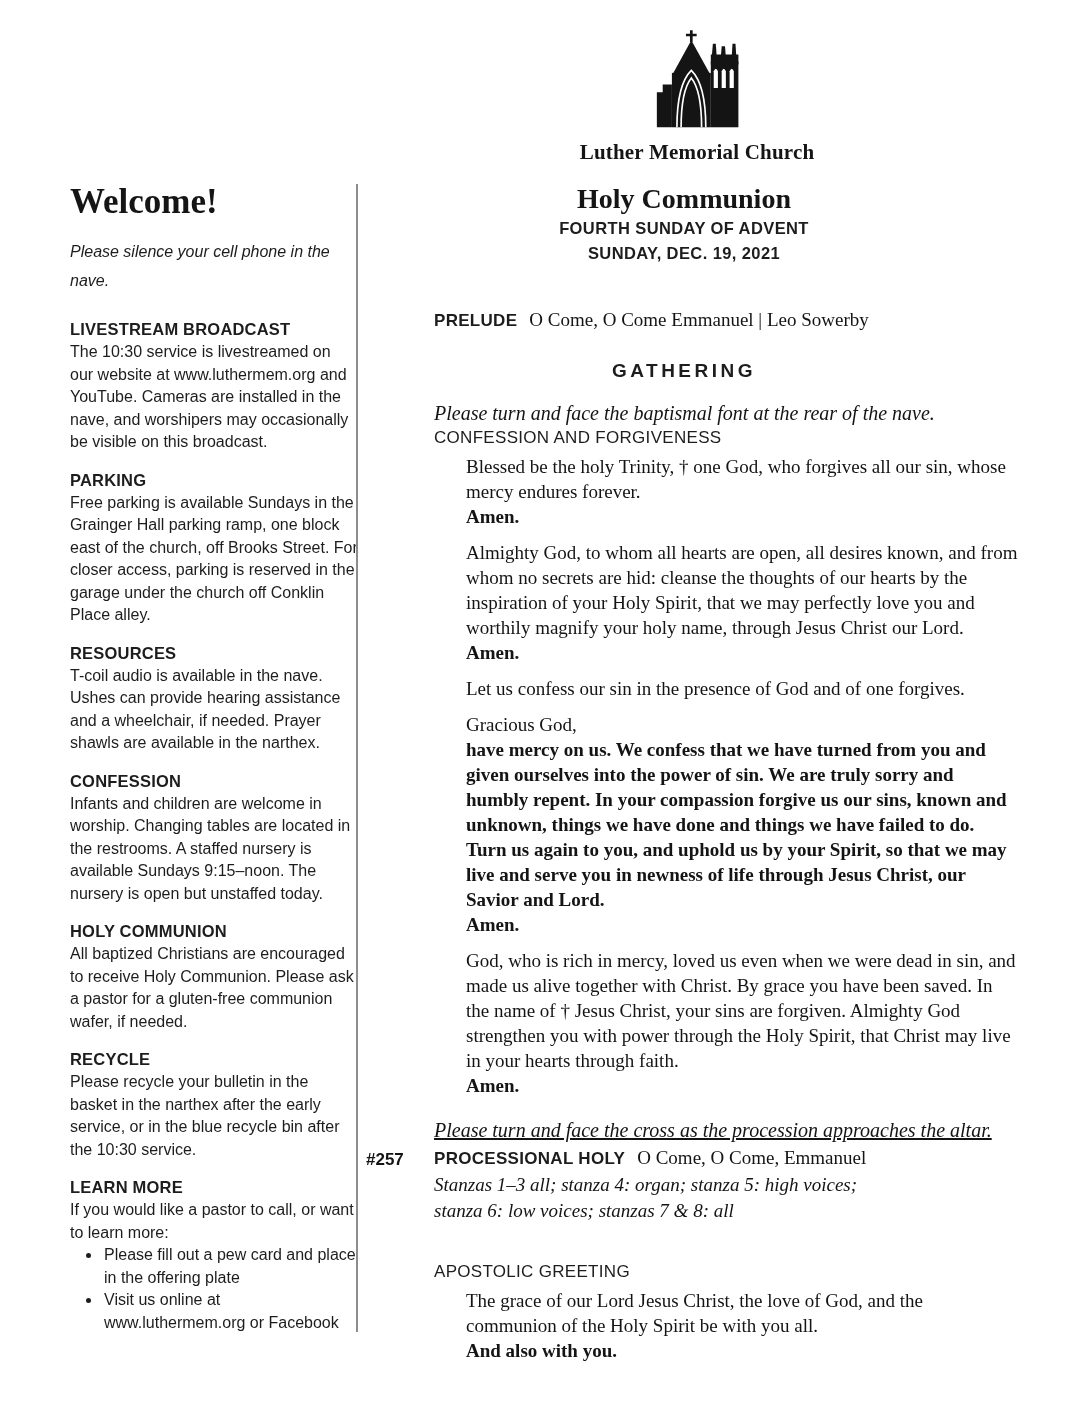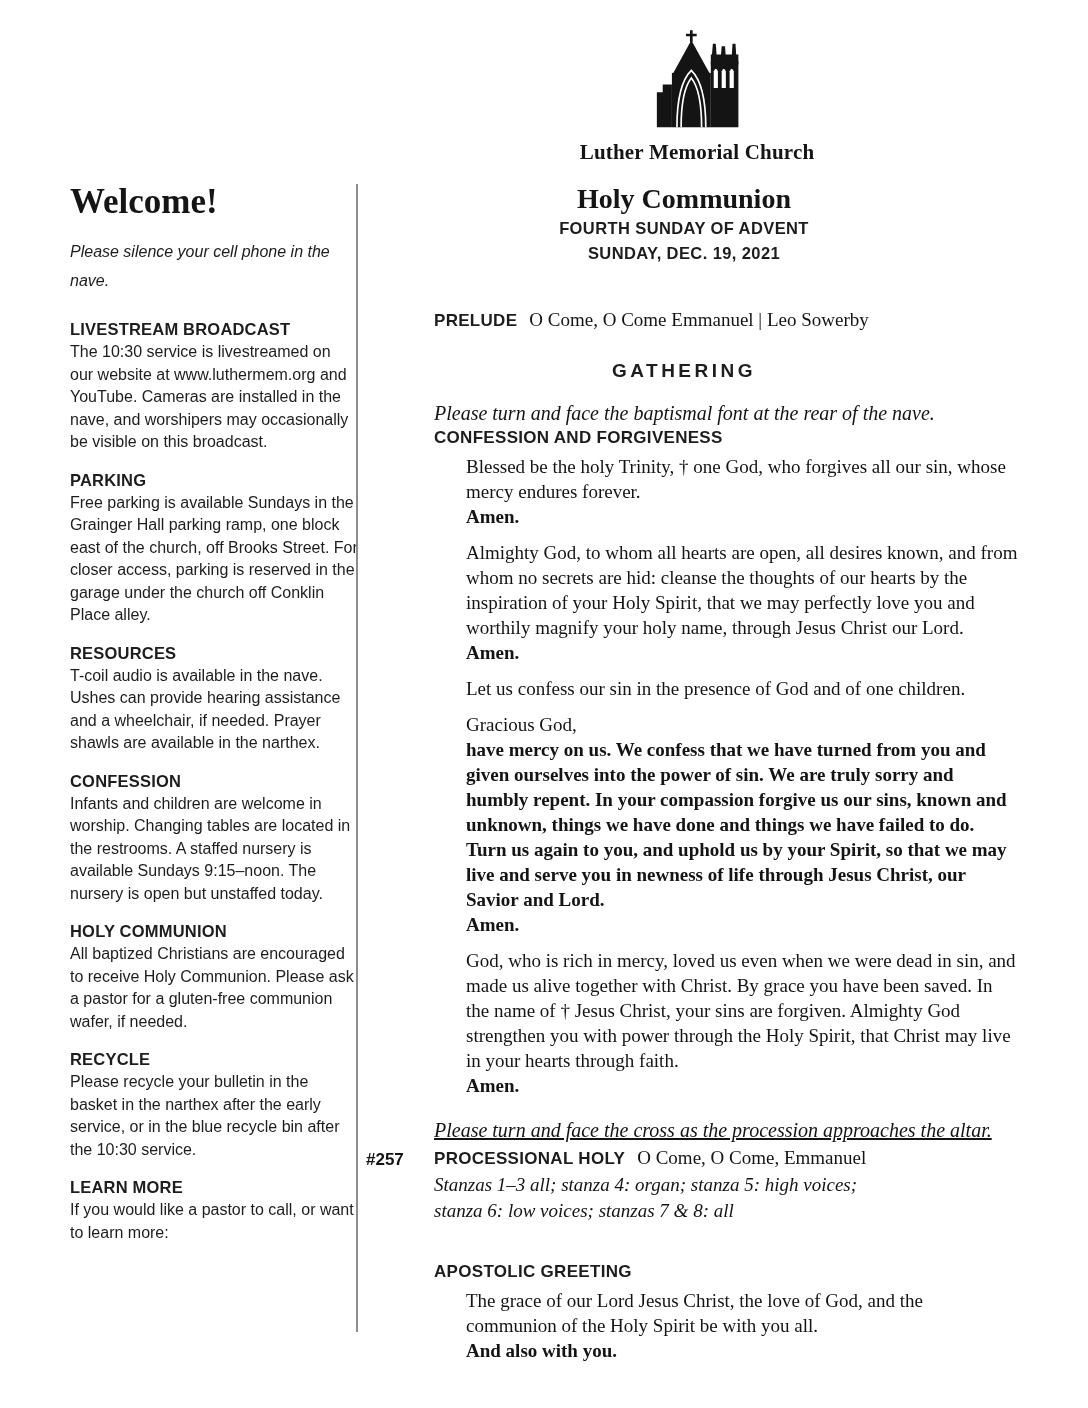--- a/index.html
+++ b/index.html
@@ -30,21 +30,21 @@
   .center-block{width:500px;text-align:center;}
   .service-title{font-size:28px;font-weight:700;margin:0;line-height:34px;color:#151515;}
   .service-subtitle{font-family:"Liberation Sans",sans-serif;font-weight:700;font-size:16.5px;
     line-height:25px;letter-spacing:.4px;color:#1d1d1d;}
   .prelude-line{margin:41px 0 0;font-size:19px;line-height:26px;}
   .sans-label{font-family:"Liberation Sans",sans-serif;font-weight:700;font-size:17px;
     letter-spacing:.3px;color:#1d1d1d;margin-right:12px;}
   .gathering-heading{font-family:"Liberation Sans",sans-serif;font-weight:700;font-size:19px;
     letter-spacing:3.5px;margin:25px 0 0;color:#1d1d1d;line-height:24px;}
   .rubric{font-style:italic;font-size:20px;line-height:25px;margin:18px 0 0;}
-  .sec-heading{font-family:"Liberation Sans",sans-serif;font-weight:700;font-size:17px;
+  .sec-heading{font-family:"Liberation Sans",sans-serif;font-weight:400;font-size:17px;
     letter-spacing:.3px;margin:1px 0 5px;color:#1d1d1d;line-height:22px;}
   .litany{margin:0 0 11px 32px;width:552px;font-size:19px;line-height:25px;}
   .litany p{margin:0;}
   .response{font-weight:700;}
   .procession-rubric{margin-top:20px;text-decoration:underline;}
   .hymn-line{position:relative;margin-top:1px;font-size:19px;line-height:27px;}
   .hymn-number{position:absolute;left:-68px;top:2px;font-family:"Liberation Sans",sans-serif;
     font-weight:700;font-size:17px;}
   .hymn-note{font-style:italic;font-size:19px;line-height:25.5px;margin:0;width:540px;}
   .greeting-heading{margin-top:38px;}
@@ -119,20 +119,24 @@
     </section>
 
     <section class="info">
       <h2 class="info-heading">RECYCLE</h2>
       <p class="info-body">Please recycle your bulletin in the basket in the narthex after the early service, or in the blue recycle bin after the 10:30 service.</p>
     </section>
 
     <section class="info">
       <h2 class="info-heading">LEARN MORE</h2>
       <p class="info-body">If you would like a pastor to call, or want to learn more:</p>
+      <ul class="info-list">
+        <li>Please fill out a pew card and place in the offering plate</li>
+        <li>Visit us online at www.luthermem.org or Facebook</li>
+      </ul>
     </section>
   </aside>
 
   <div class="divider"></div>
 
   <main class="right-col">
     <div class="center-block">
       <h1 class="service-title">Holy Communion</h1>
       <div class="service-subtitle">FOURTH SUNDAY OF ADVENT</div>
       <div class="service-subtitle">SUNDAY, DEC. 19, 2021</div>
@@ -154,21 +158,21 @@
       <p class="leader">Blessed be the holy Trinity, † one God, who forgives all our sin, whose mercy endures forever.</p>
       <p class="response">Amen.</p>
     </div>
 
     <div class="litany">
       <p class="leader">Almighty God, to whom all hearts are open, all desires known, and from whom no secrets are hid: cleanse the thoughts of our hearts by the inspiration of your Holy Spirit, that we may perfectly love you and worthily magnify your holy name, through Jesus Christ our Lord.</p>
       <p class="response">Amen.</p>
     </div>
 
     <div class="litany">
-      <p class="leader">Let us confess our sin in the presence of God and of one children.</p>
+      <p class="leader">Let us confess our sin in the presence of God and of one forgives.</p>
     </div>
 
     <div class="litany">
       <p class="leader">Gracious God,</p>
       <p class="response">have mercy on us. We confess that we have turned from you and given ourselves into the power of sin. We are truly sorry and humbly repent. In your compassion forgive us our sins, known and unknown, things we have done and things we have failed to do. Turn us again to you, and uphold us by your Spirit, so that we may live and serve you in newness of life through Jesus Christ, our Savior and Lord.</p>
       <p class="response">Amen.</p>
     </div>
 
     <div class="litany">
       <p class="leader">God, who is rich in mercy, loved us even when we were dead in sin, and made us alive together with Christ. By grace you have been saved. In the name of † Jesus Christ, your sins are forgiven. Almighty God strengthen you with power through the Holy Spirit, that Christ may live in your hearts through faith.</p>

